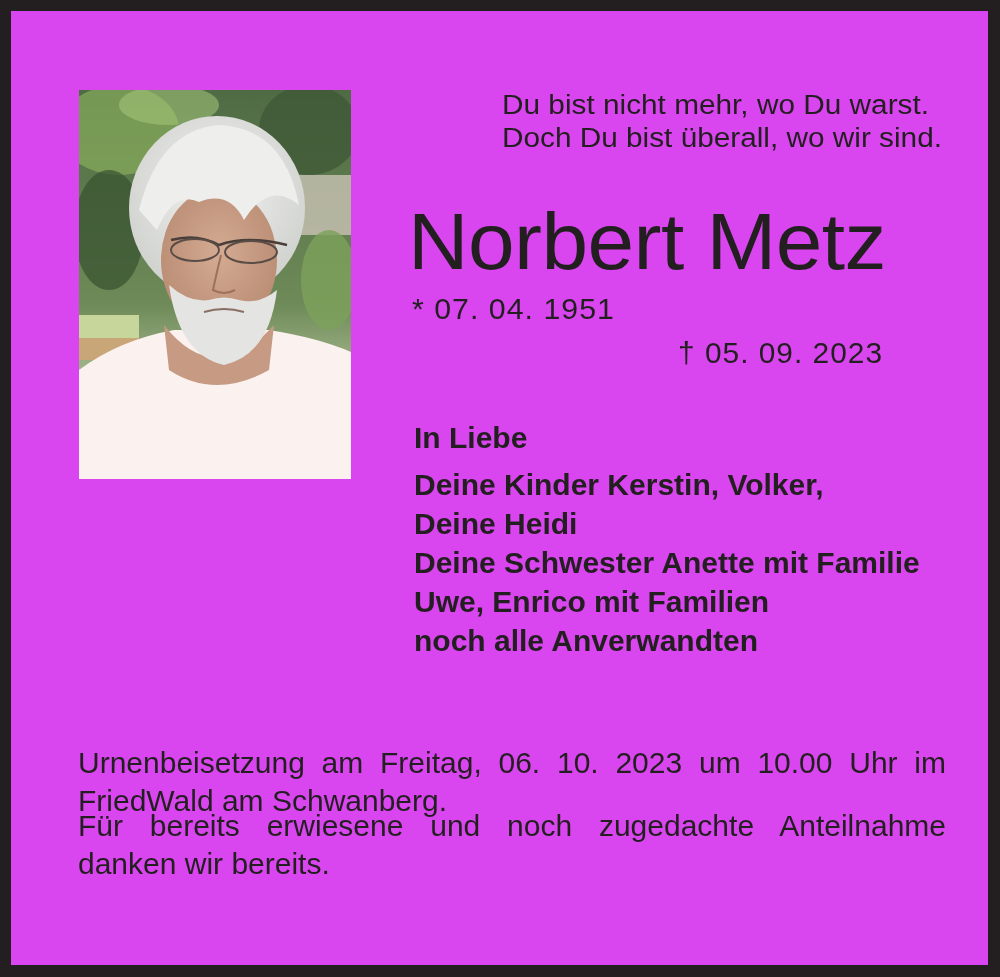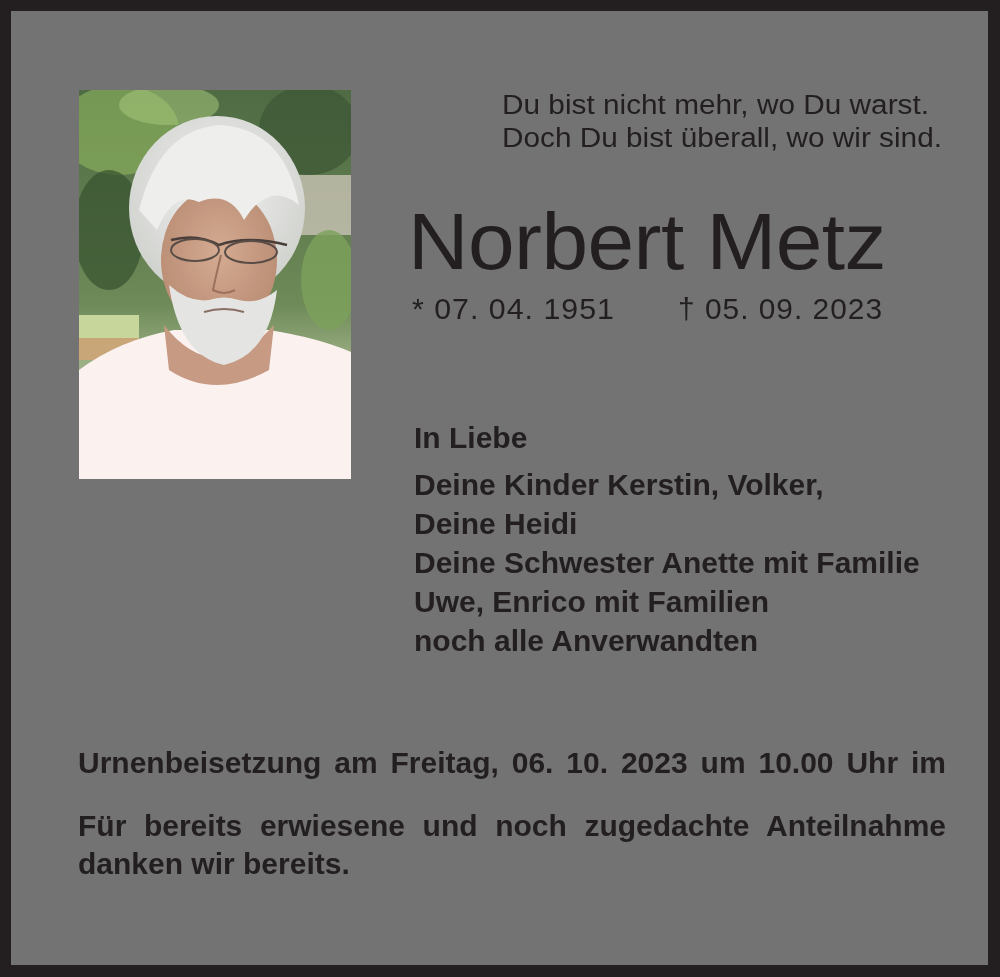--- a/index.html
+++ b/index.html
@@ -4,21 +4,21 @@
 <style>
   html, body { margin: 0; padding: 0; }
   body {
     width: 1000px; height: 977px; position: relative; overflow: hidden;
     background: #231f20;
     font-family: "Liberation Sans", sans-serif;
     color: #231f20;
   }
   .page {
     position: absolute; left: 11px; top: 11px; width: 977px; height: 954px;
-    background: #737373;
+    background: #d946ef;
   }
   .abs { position: absolute; white-space: nowrap; transform-origin: 0 0; }
 
   
   .photo {
     position: absolute; left: 68px; top: 79px; width: 272px; height: 389px;
     overflow: hidden; background: #fdf7f6;
   }
   .photo svg { display: block; }
 
@@ -31,21 +31,21 @@
 
   .dates { top: 280px; font-size: 30px; line-height: 36px; letter-spacing: 1px; }
   .birth { left: 401px; }
   .death { left: 667px; }
 
   .family { left: 403px; font-size: 30px; line-height: 39px; font-weight: bold; }
   .in-liebe { top: 407px; }
   .fam-list { top: 454px; }
   .fam-list div { height: 39px; }
 
-  .body-text { left: 67px; width: 868px; font-size: 30px; line-height: 38px; font-weight: bold; }
+  .body-text { left: 67px; width: 868px; font-size: 30px; line-height: 38px; }
   .para1 { top: 733px; }
   .para2 { top: 796px; }
   .just { text-align: justify; text-align-last: justify; white-space: normal; display: block; }
   .left { text-align: left; display: block; }
 </style>
 </head>
 <body>
 
 <div class="page">
 
@@ -97,32 +97,33 @@
       <path d="M125 222 Q145 216 165 222" stroke="#8a7064" stroke-width="2" fill="none"></path>
     </svg>
   </div>
 
   <div class="abs quote quote-1" style="transform: scaleX(1.10296);">Du bist nicht mehr, wo Du warst.</div>
   <div class="abs quote quote-2" style="transform: scaleX(1.10228);">Doch Du bist überall, wo wir sind.</div>
 
   <div class="abs name" style="transform: scaleX(1.06086);">Norbert Metz</div>
 
   <div class="abs dates birth" style="transform: scaleX(1.01081);">* 07. 04. 1951</div>
-  <div class="abs dates death" style="transform: scaleX(0.995901);">† 05. 09. 2023</div>
+  <div class="abs dates death" style="transform: scaleX(0.995901); margin-top: 44px;">† 05. 09. 2023</div>
 
   <div class="abs family in-liebe">In Liebe</div>
   <div class="abs family fam-list">
     <div>Deine Kinder Kerstin, Volker,</div>
     <div>Deine Heidi</div>
     <div>Deine Schwester Anette mit Familie</div>
     <div>Uwe, Enrico mit Familien</div>
     <div>noch alle Anverwandten</div>
   </div>
 
   <div class="abs body-text para1">
     <span class="just">Urnenbeisetzung am Freitag, 06. 10. 2023 um 10.00 Uhr im</span>
+    <span class="left">FriedWald am Schwanberg.</span>
   </div>
   <div class="abs body-text para2">
     <span class="just">Für bereits erwiesene und noch zugedachte Anteilnahme</span>
     <span class="left">danken wir bereits.</span>
   </div>
 
 </div>
 
 </body></html>

